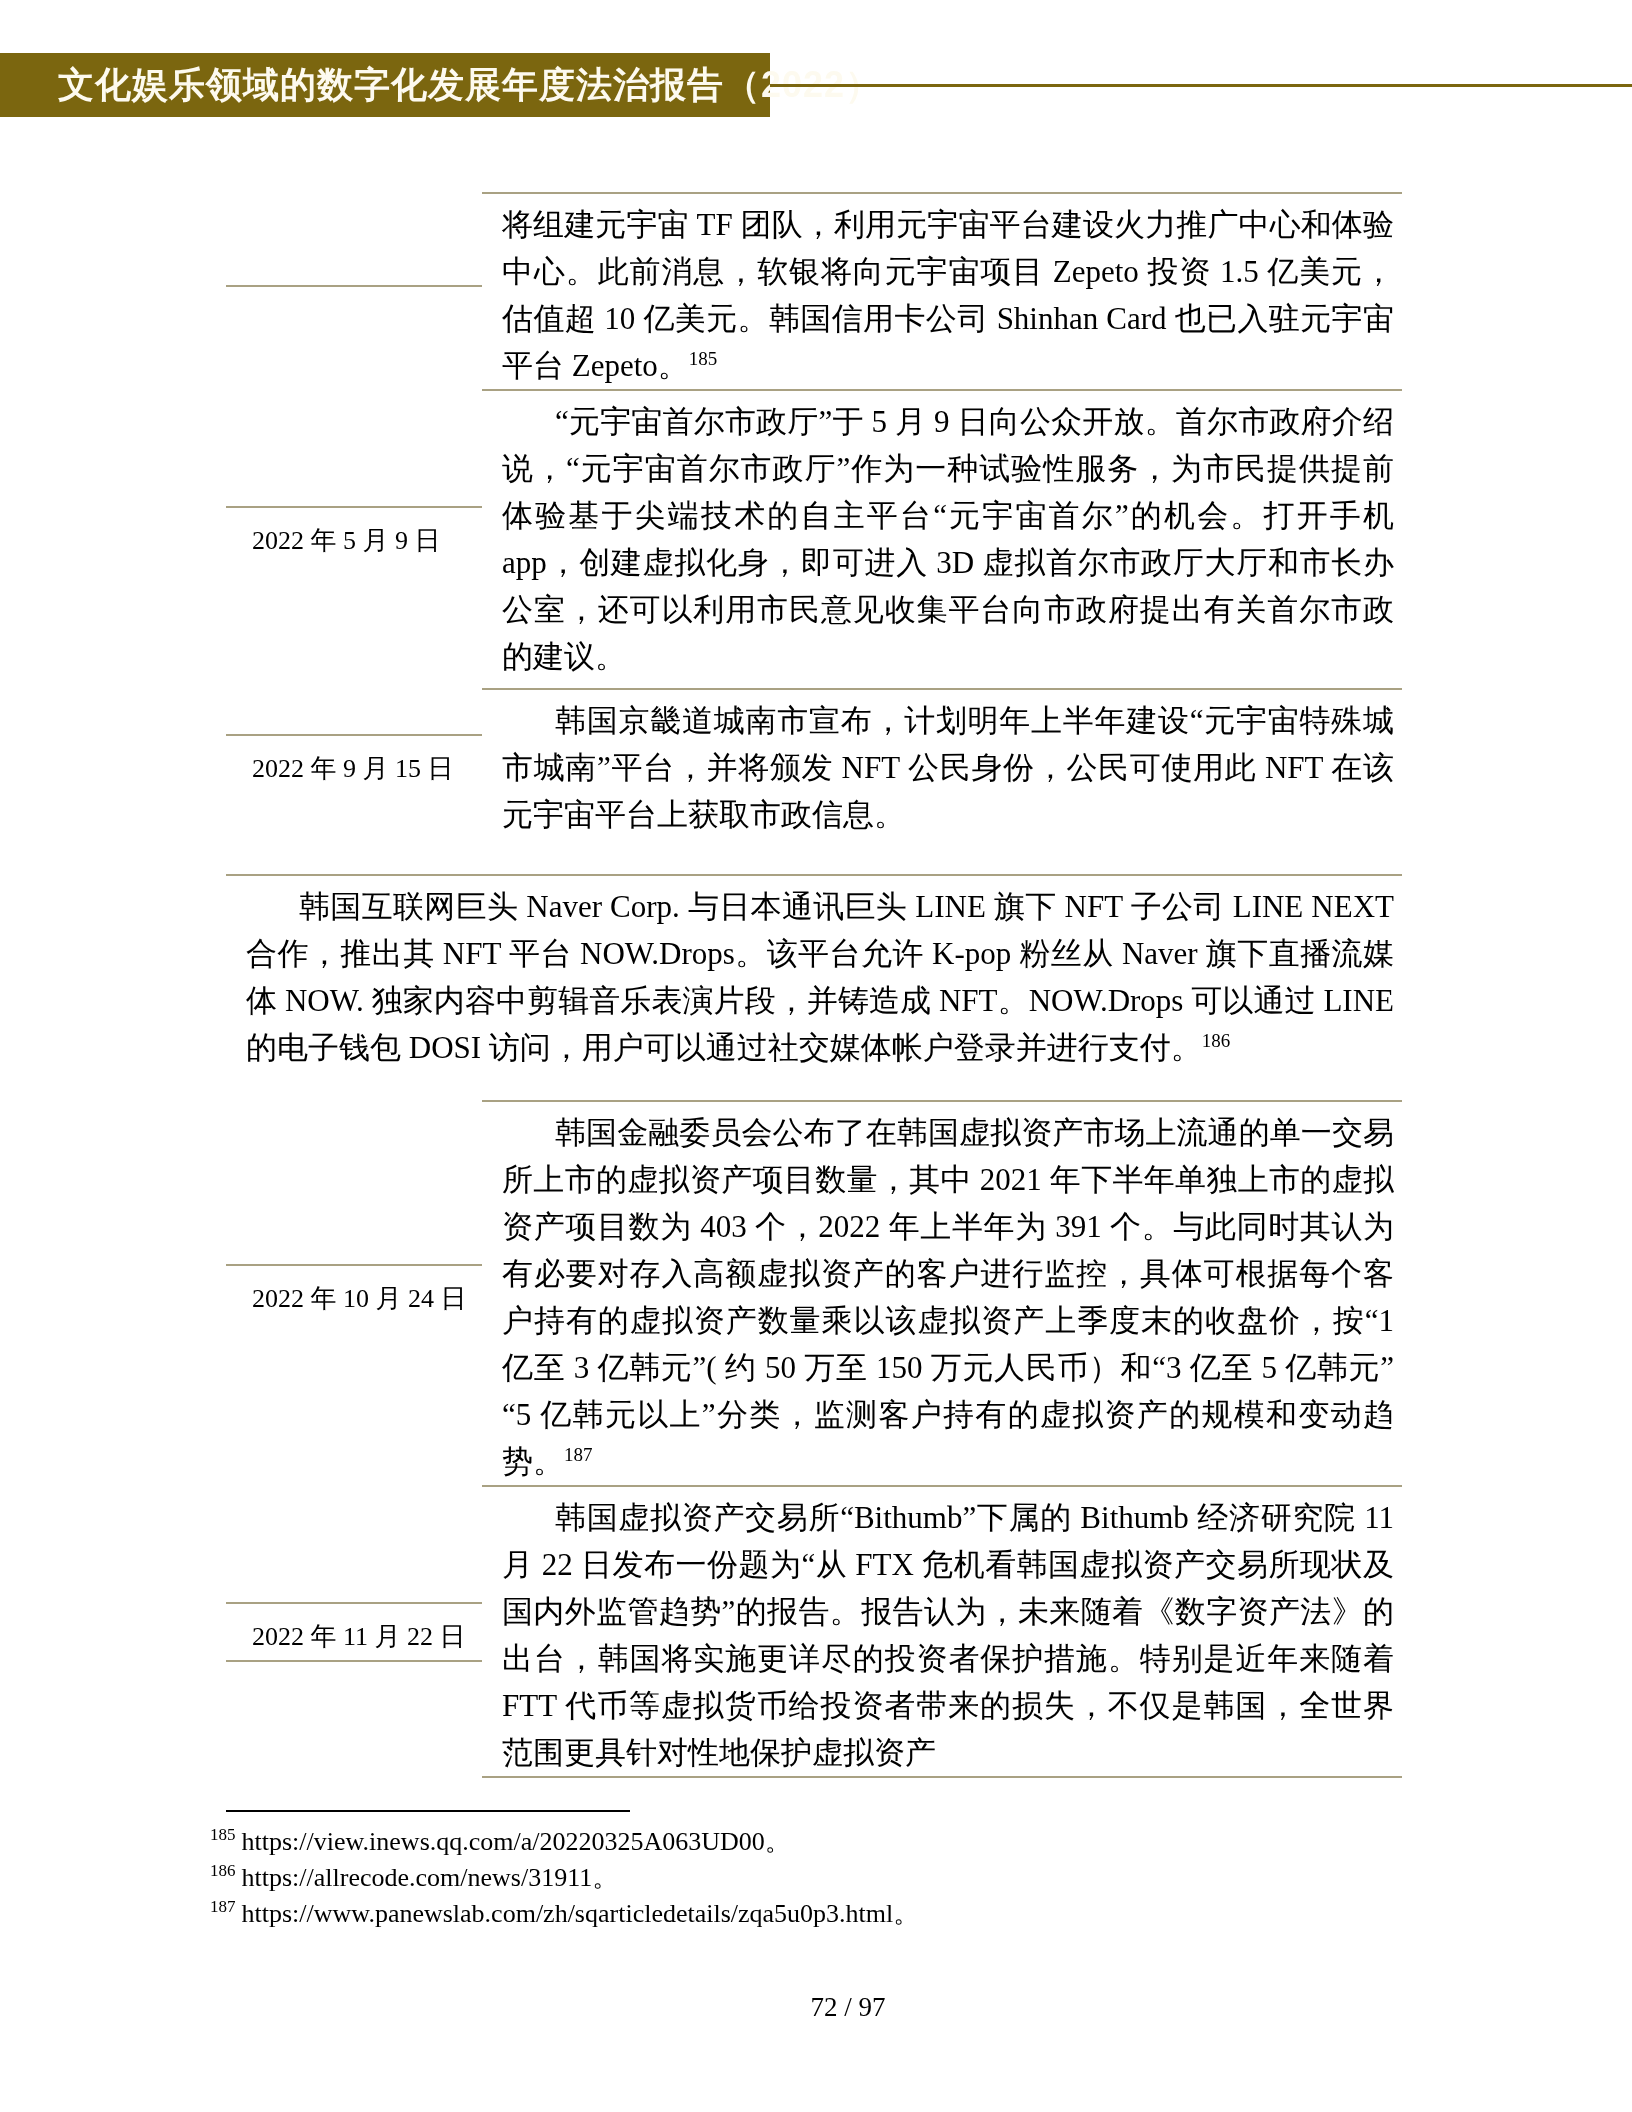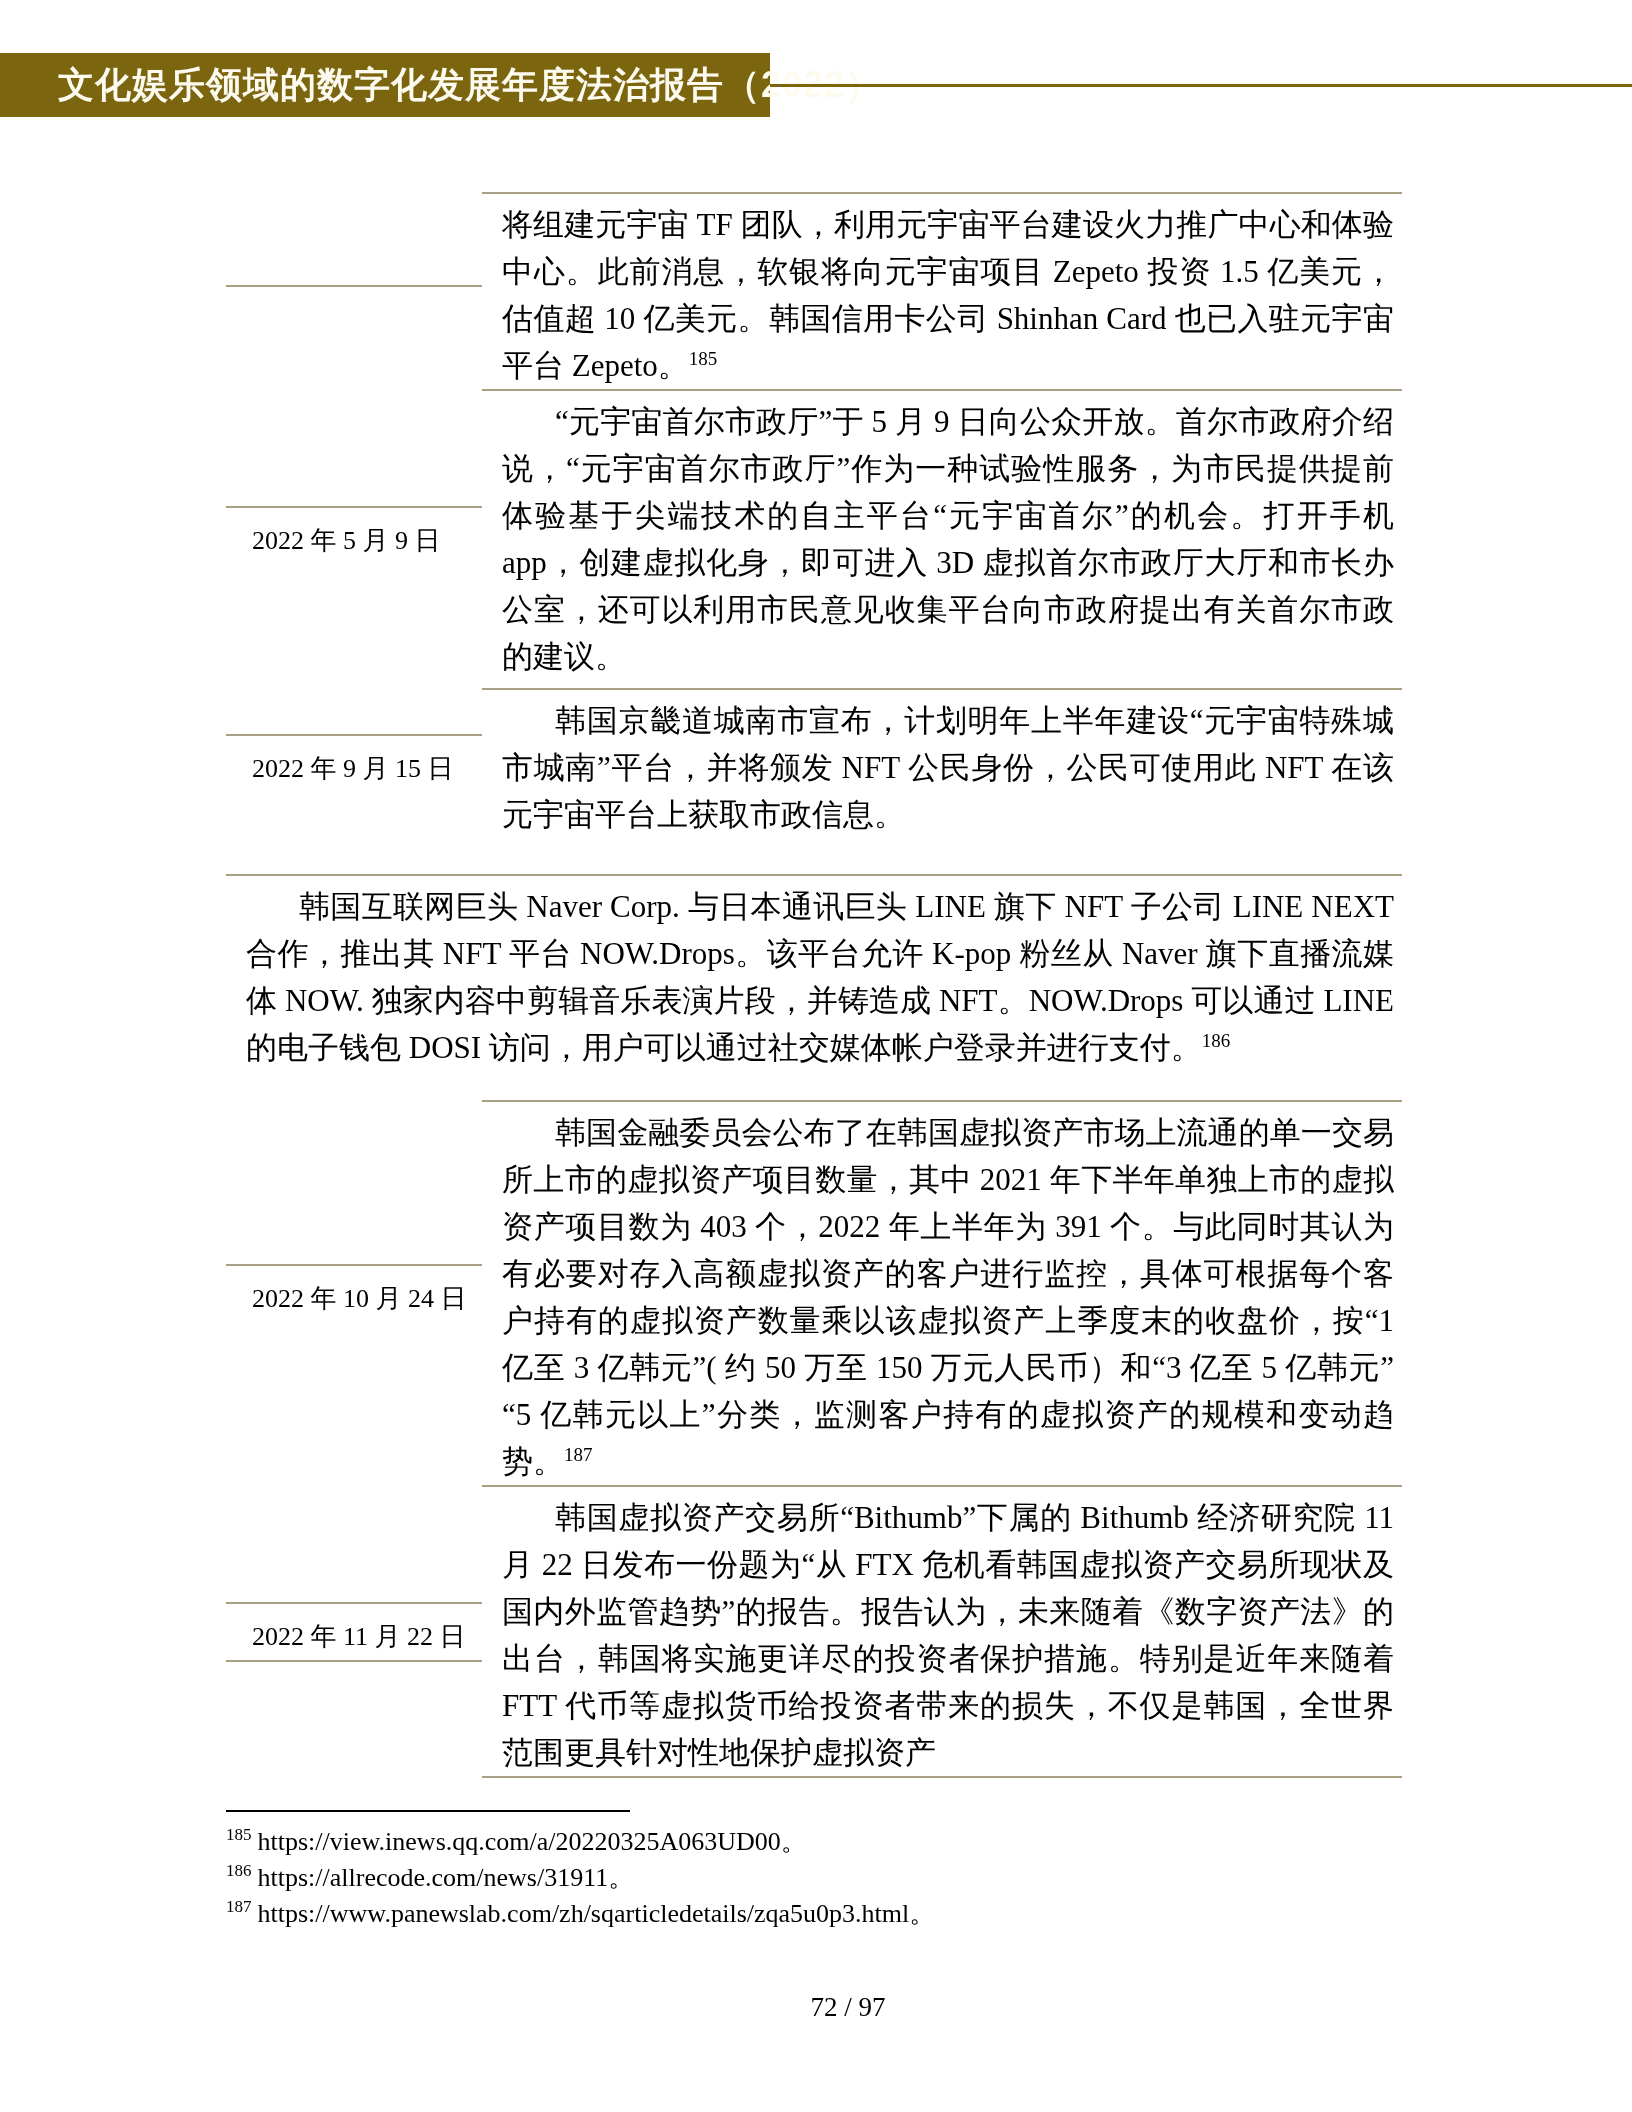--- a/index.html
+++ b/index.html
@@ -86,21 +86,21 @@
   }
   
   .footnote-rule{
     position:absolute;
     left:226px; top:1810px;
     width:404px; height:2px;
     background:#000000;
   }
   .footnotes{
     position:absolute;
-    left:226px; top:1824px;
+    left:210px; top:1824px;
     width:1180px;
     font-size:26px;
     line-height:36px;
   }
   .footnotes .fn sup{
     font-size:17px;
     vertical-align:super;
     line-height:0;
     margin-right:6px;
   }

